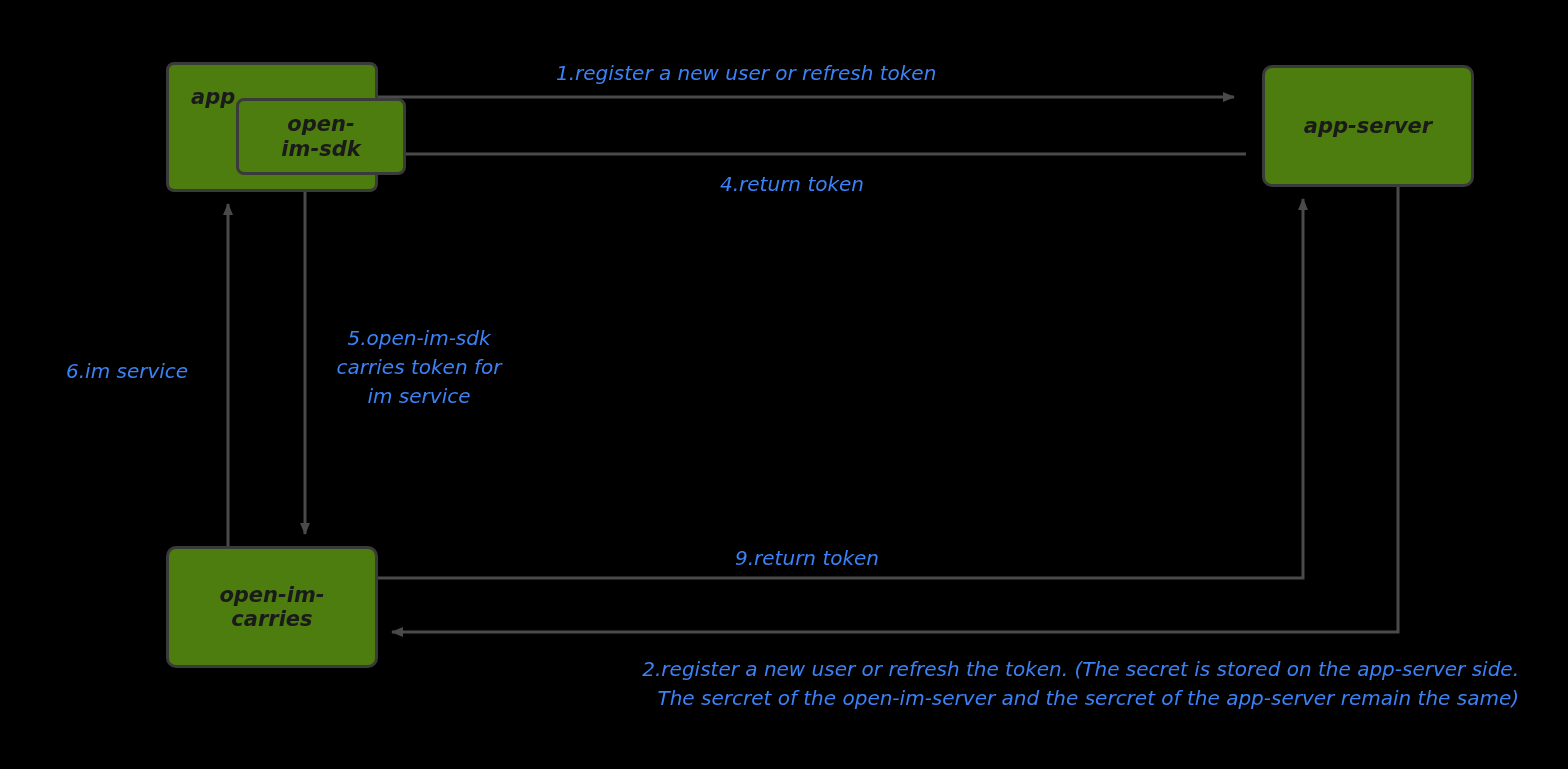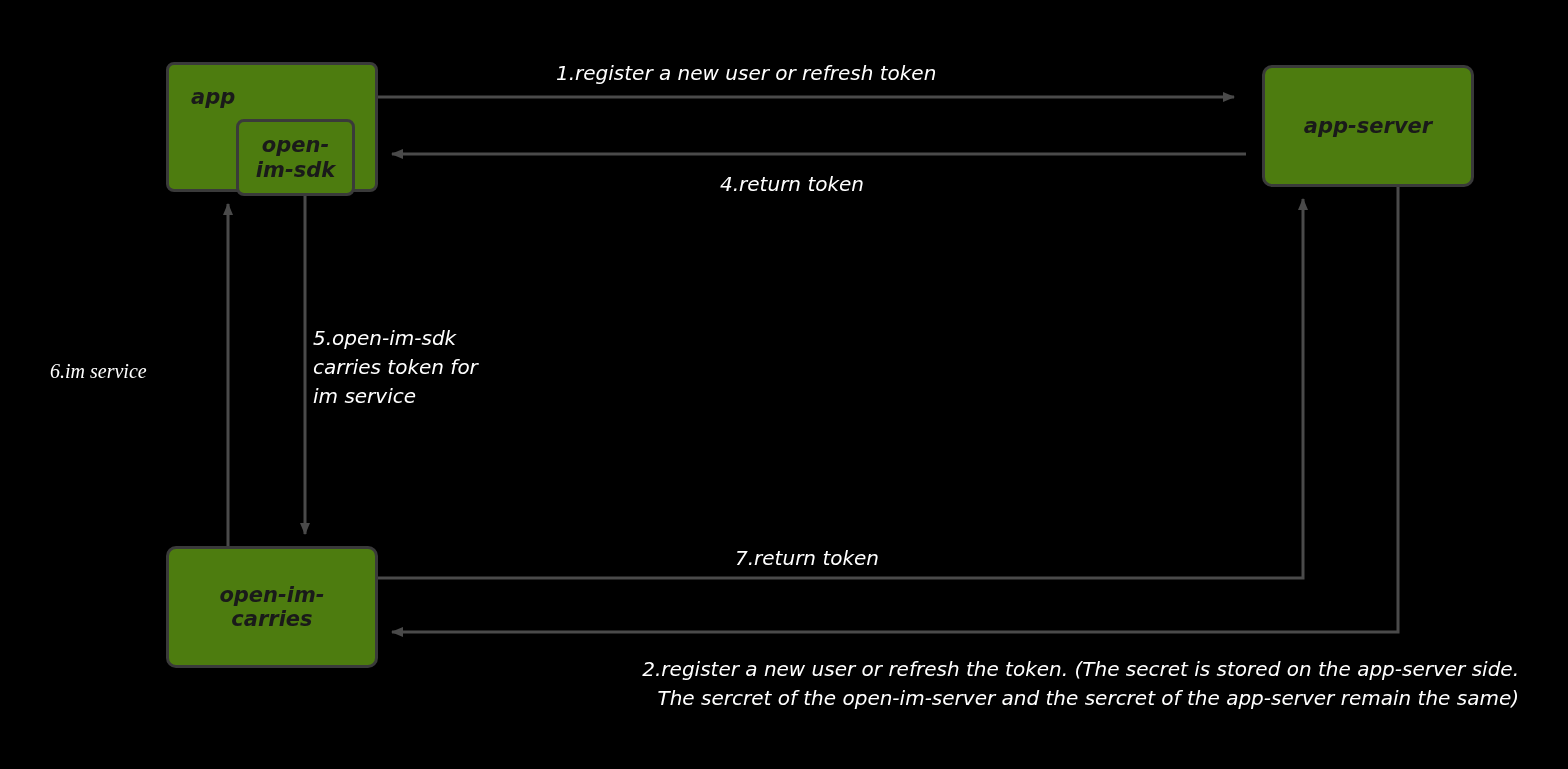--- a/index.html
+++ b/index.html
@@ -49,50 +49,50 @@
     border-radius: 8px;
     justify-content: flex-start;
     align-items: flex-start;
   }
   .node-app .node-label {
     margin: 20px 0 0 22px;
     text-align: left;
   }
   .node-sdk {
     left: 236px;
-    top: 119px;
-    width: 119px;
+    top: 98px;
+    width: 170px;
     height: 77px;
     border-radius: 8px;
   }
   .node-appserver {
     left: 1246px;
     top: 65px;
     width: 212px;
     height: 122px;
     margin-left: 16px;
   }
   .node-imserver {
     left: 166px;
     top: 546px;
     width: 212px;
     height: 122px;
   }
   .edge-label {
     position: absolute;
-    color: #ffffff;
+    color: #3b82f6;
     font-style: italic;
     font-size: 20px;
     line-height: 1.45;
     white-space: pre-line;
   }
   .lbl-1 { left: 556px; top: 59px; }
   .lbl-4 { left: 696px; top: 170px; margin-left: 24px; }
-  .lbl-6 { left: 50px; top: 357px; font-family: Liberation Serif, serif; }
-  .lbl-5 { left: 313px; top: 324px; width: 212px; }
+  .lbl-6 { left: 66px; top: 357px; }
+  .lbl-5 { left: 313px; top: 324px; text-align: center; width: 212px; }
   .lbl-3 { left: 735px; top: 544px; }
   .lbl-2 { left: 444px; top: 655px; text-align: right; width: 1075px; }
 </style>
 </head>
 <body>
 
 <div id="canvas">
 
   <svg class="wires" viewBox="0 0 1568 769">
     <defs>
@@ -140,17 +140,17 @@
     <div class="node-label">open-im-
 carries</div>
   </div>
 
   <div class="edge-label lbl-1">1.register a new user or refresh token</div>
   <div class="edge-label lbl-4">4.return token</div>
   <div class="edge-label lbl-6">6.im service</div>
   <div class="edge-label lbl-5">5.open-im-sdk
 carries token for
 im service</div>
-  <div class="edge-label lbl-3">7.return token</div>
+  <div class="edge-label lbl-3">9.return token</div>
   <div class="edge-label lbl-2">2.register a new user or refresh the token. (The secret is stored on the app-server side.
 The sercret of the open-im-server and the sercret of the app-server remain the same)</div>
 
 </div>
 
 </body></html>

